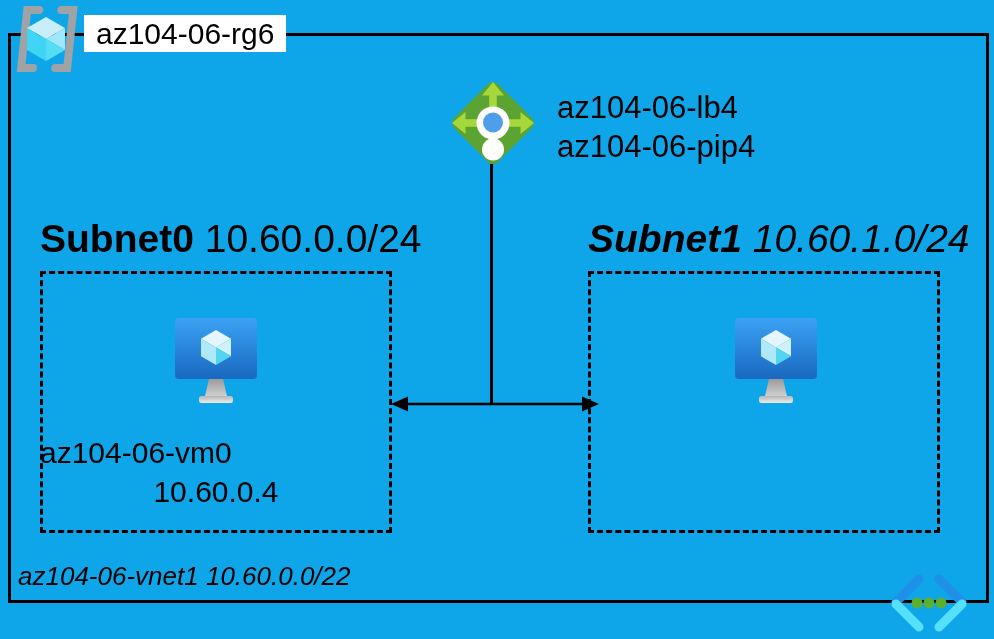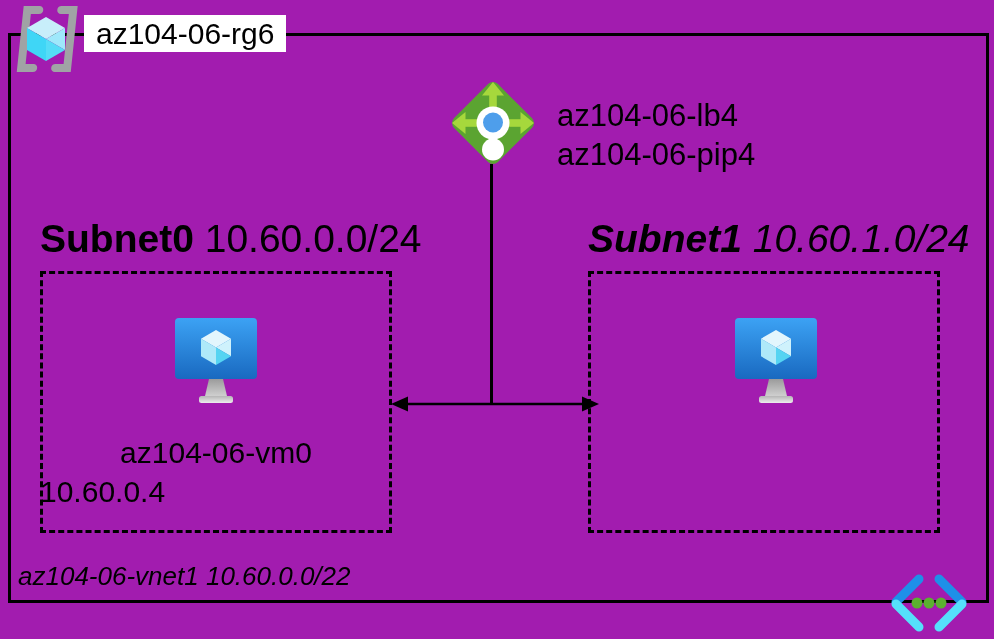--- a/index.html
+++ b/index.html
@@ -1,34 +1,34 @@
 <!DOCTYPE html>
 <html><head>
 <meta charset="utf-8">
 <style>
   html,body{margin:0;padding:0;background:#fff;}
-  .stage{position:relative;width:994px;height:639px;background:#a21caf;overflow:hidden;
+  .stage{position:relative;width:994px;height:639px;background:#0ea5e9;overflow:hidden;
          font-family:"Liberation Sans",sans-serif;color:#000;}
   .abs{position:absolute;}
   .outer-box{left:8px;top:33px;width:981px;height:570px;border:3px solid #000;box-sizing:border-box;}
   .rg-icon{left:10px;top:3px;z-index:3;}
   .rg-label{left:84px;top:15px;font-size:30px;line-height:37px;background:#fff;
             padding:0 12px;z-index:2;white-space:nowrap;}
   .lb-icon{left:446px;top:76px;z-index:2;}
-  .lb-labels{left:557px;top:96px;font-size:31px;line-height:39px;white-space:nowrap;}
+  .lb-labels{left:557px;top:88px;font-size:31px;line-height:39px;white-space:nowrap;}
   .vline{left:490px;top:164px;width:3px;height:240px;background:#000;}
   .harrow{left:390px;top:391px;}
   .subnet-label{width:352px;top:217px;text-align:center;font-size:39px;white-space:nowrap;}
   .sx0{left:40px;} .sx1{left:588px;font-style:italic;}
   .subnet-name{font-weight:bold;}
   .dashed-box{top:271px;width:352px;height:262px;border:3px dashed #000;box-sizing:border-box;}
   .vm-icon{top:317px;}
   .vm0x{left:174px;} .vm1x{left:734px;}
-  .vm-name{width:352px;text-align:center;font-size:30px;top:436px;white-space:nowrap;}
-  .vm-ip{width:352px;font-size:30px;top:475px;white-space:nowrap;}
+  .vm-name{width:352px;font-size:30px;top:436px;white-space:nowrap;}
+  .vm-ip{width:352px;text-align:center;font-size:30px;top:475px;white-space:nowrap;}
   .vnet-label{left:18px;top:561px;font-size:26px;white-space:nowrap;font-style:italic;}
   .vnet-icon{left:889px;top:572px;z-index:2;}
 </style>
 </head>
 <body>
 
 <div class="stage">
 
   <svg width="0" height="0" style="position:absolute" aria-hidden="true">
     <defs>

